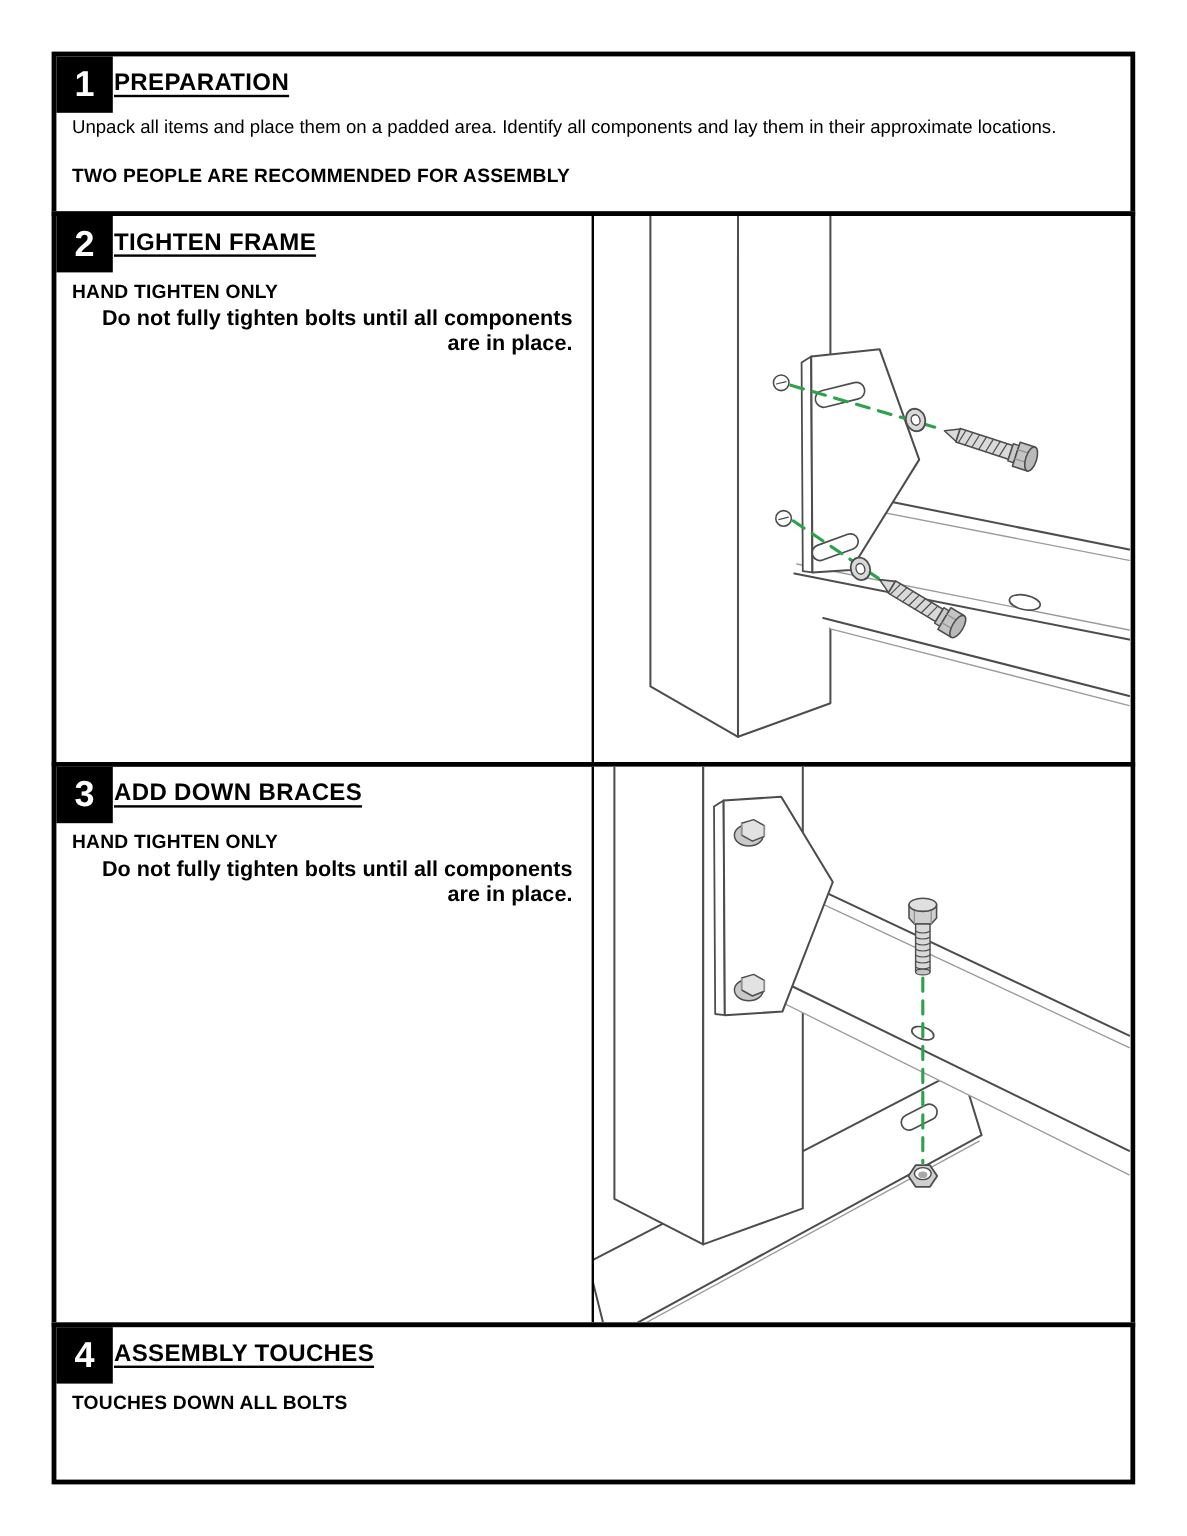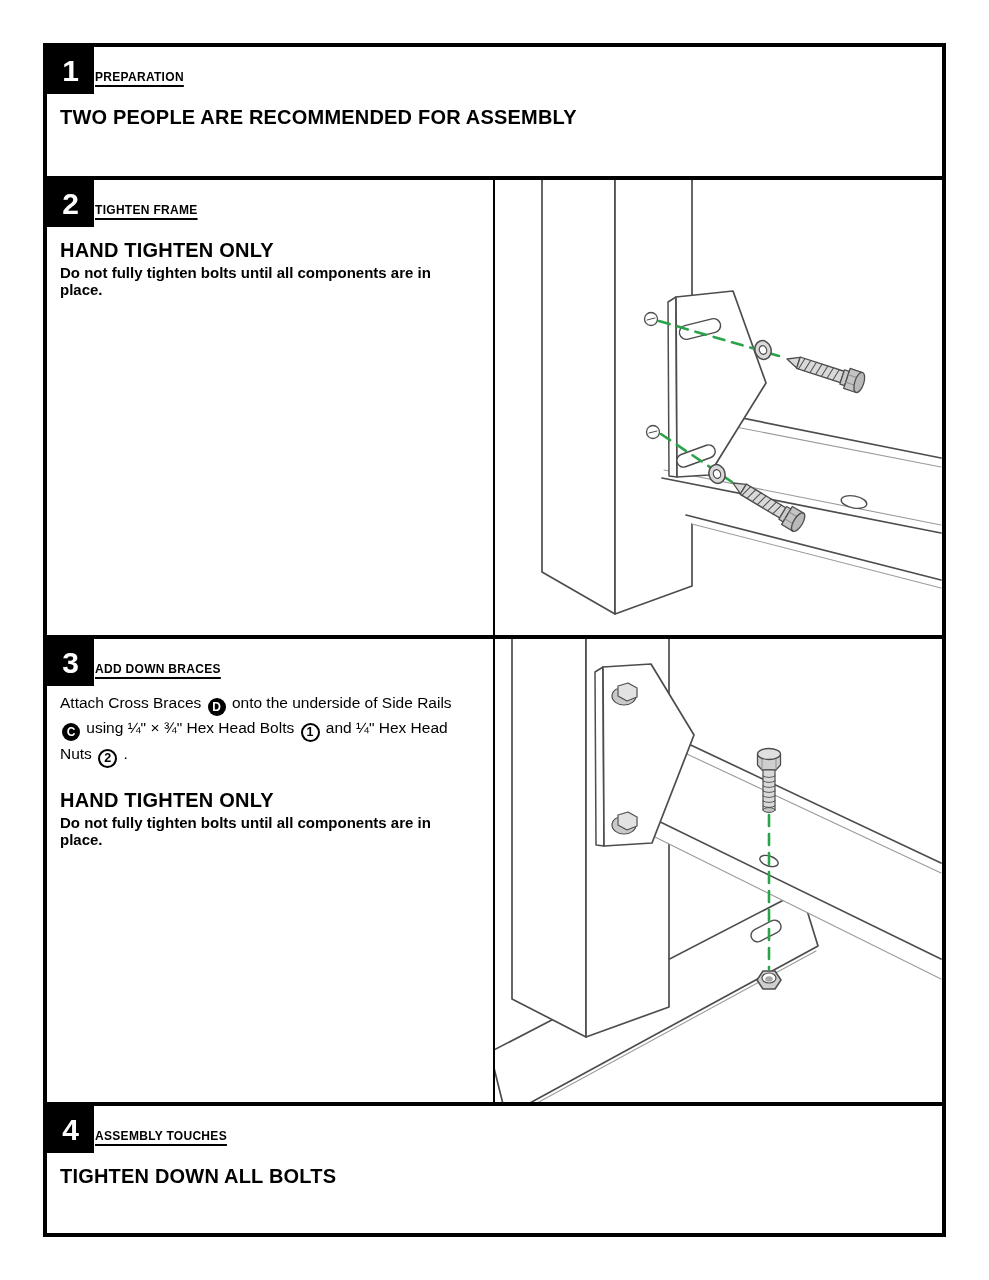--- a/index.html
+++ b/index.html
@@ -33,40 +33,40 @@
   .stepnum{
     position:absolute;top:0;left:0;
     width:47px;height:47px;
     background:#000;color:#fff;
     font-size:30px;font-weight:700;
     display:flex;align-items:center;justify-content:center;
     line-height:1;
   }
   .sec-title{
     display:inline-block;
-    margin:23px 14px 0 48px;
-    font-size:12px;font-weight:700;
+    margin:11px 14px 0 48px;
+    font-size:20px;font-weight:700;
     letter-spacing:.3px;
     text-decoration:underline;
     text-decoration-thickness:2px;
     text-underline-offset:4px;
     white-space:nowrap;
   }
   .sec-body{
     margin:14px 16px 0 13px;
     font-size:15.5px;line-height:23px;
   }
   .sec-warning{
     margin:21px 16px 0 13px;
-    font-size:20px;font-weight:700;
+    font-size:16px;font-weight:700;
     letter-spacing:.2px;
   }
   .sec-warning-detail{
     margin:2px 16px 0 13px;
-    font-size:15px;font-weight:700;
+    font-size:18px;font-weight:700;text-align:right;
   }
   .split{display:flex;}
   .s2 .split{height:455px;}
   .s3 .split{height:463px;}
   .left-col{
     width:448px;box-sizing:border-box;
     border-right:2px solid var(--border);
     flex:0 0 auto;position:relative;
   }
   .art-col{flex:1 1 auto;overflow:hidden;background:#fff;}
@@ -83,20 +83,21 @@
 </style>
 </head>
 <body>
 
 <div class="page">
   <div class="doc">
 
     <div class="sec s1">
       <div class="stepnum">1</div>
       <div class="sec-title">PREPARATION</div>
+      <div class="sec-body">Unpack all items and place them on a padded area. Identify all components and lay them in their approximate locations.</div>
       <div class="sec-warning">TWO PEOPLE ARE RECOMMENDED FOR ASSEMBLY</div>
     </div>
 
     <div class="sec s2">
       <div class="split">
         <div class="left-col">
           <div class="stepnum">2</div>
           <div class="sec-title">TIGHTEN FRAME</div>
           <div class="sec-warning">HAND TIGHTEN ONLY</div>
           <div class="sec-warning-detail">Do not fully tighten bolts until all components are in place.</div>
@@ -167,21 +168,20 @@
           </svg>
         </div>
       </div>
     </div>
 
     <div class="sec s3">
       <div class="split">
         <div class="left-col">
           <div class="stepnum">3</div>
           <div class="sec-title">ADD DOWN BRACES</div>
-          <div class="sec-body">Attach Cross Braces <span class="badge badge-dark">D</span> onto the underside of Side Rails <span class="badge badge-dark">C</span> using ¼" × ¾" Hex Head Bolts <span class="badge badge-light">1</span> and ¼" Hex Head Nuts <span class="badge badge-light">2</span> .</div>
           <div class="sec-warning">HAND TIGHTEN ONLY</div>
           <div class="sec-warning-detail">Do not fully tighten bolts until all components are in place.</div>
         </div>
         <div class="art-col">
 
           <svg viewBox="0 0 445 463" preserveAspectRatio="xMidYMid meet">
             <g stroke-linejoin="round" stroke-linecap="round" fill="none">
 
               <g>
                 <path d="M-6,413 L305,252 L322,307 L10,477 Z" fill="#fff" stroke="var(--line-dark)" stroke-width="1.7"></path>
@@ -236,17 +236,17 @@
               </g>
             </g>
           </svg>
         </div>
       </div>
     </div>
 
     <div class="sec s4">
       <div class="stepnum">4</div>
       <div class="sec-title">ASSEMBLY TOUCHES</div>
-      <div class="sec-warning">TIGHTEN DOWN ALL BOLTS</div>
+      <div class="sec-warning">TOUCHES DOWN ALL BOLTS</div>
     </div>
 
   </div>
 </div>
 
 </body></html>

